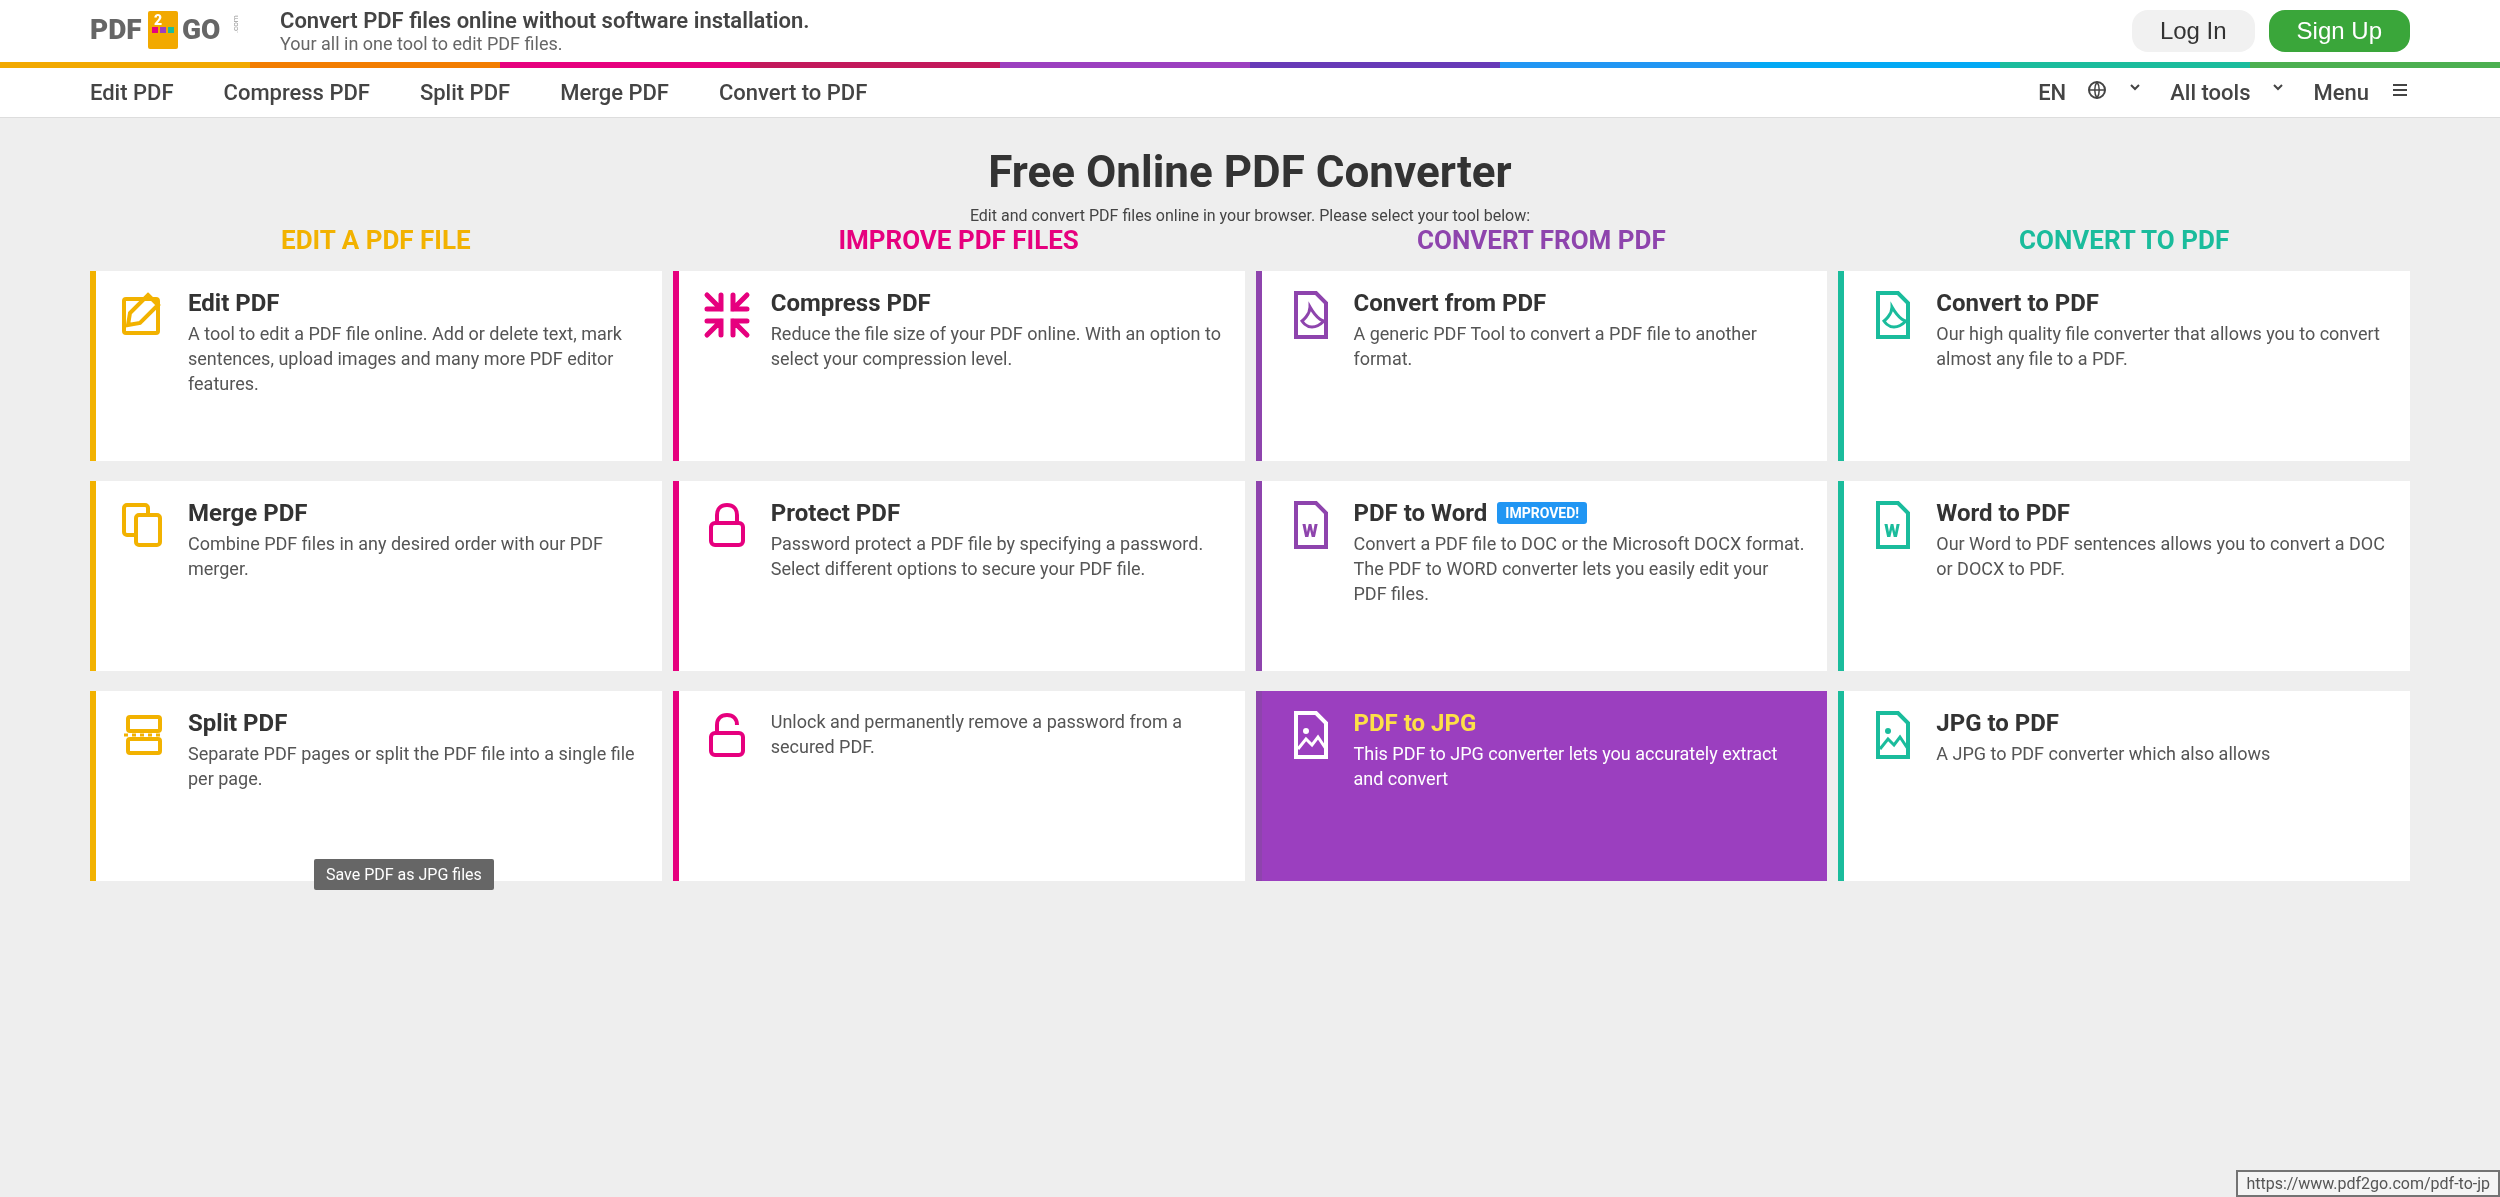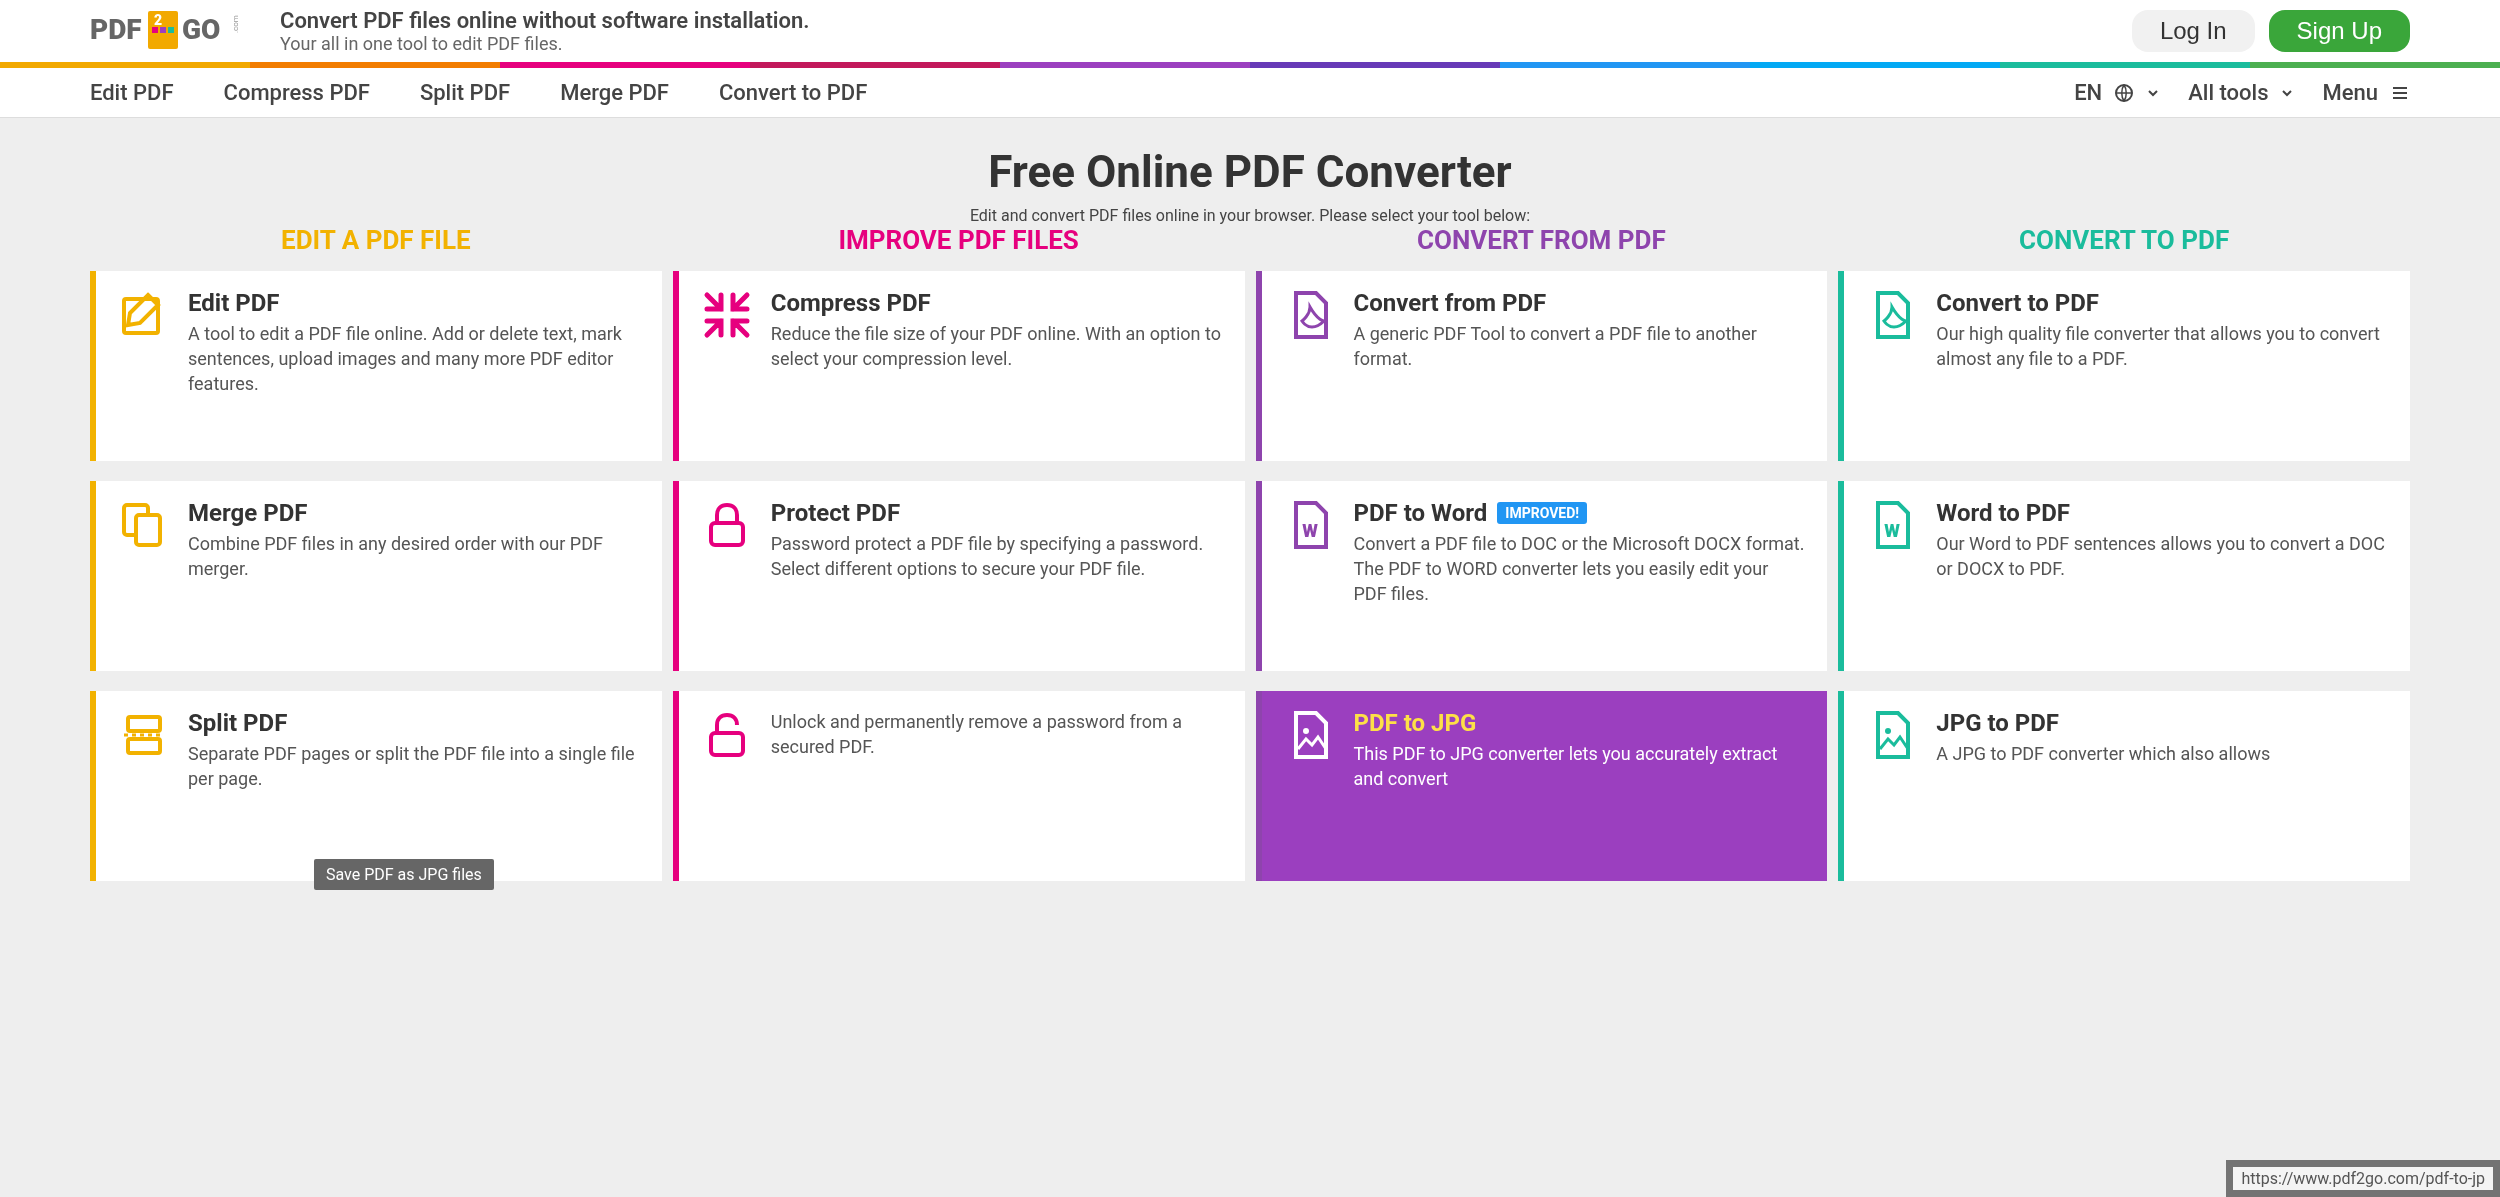--- a/index.html
+++ b/index.html
@@ -13,21 +13,21 @@
 .btn { font-size: 24px; padding: 7px 28px; border-radius: 16px; border: none; cursor: pointer; font-weight: 500; }
 .btn-login { background: #f1f1f1; color: #333; margin-right: 14px; }
 .btn-signup { background: #3aa63a; color: #fff; }
 
 .rainbow { height: 6px; display: flex; }
 .rainbow span { flex: 1; }
 
 .nav { background: #fff; display: flex; align-items: center; padding: 12px 90px; border-bottom: 1px solid #ddd; font-size: 22px; font-weight: 500; color: #444; }
 .nav-item { margin-right: 50px; cursor: pointer; }
 .nav-right { display: flex; align-items: center; gap: 28px; }
-.nav-right-item { display: flex; align-items: center; gap: 12px; cursor: pointer; }
+.nav-right-item { display: flex; gap: 21px; cursor: pointer; }
 
 .main { padding: 28px 90px; text-align: center; }
 h1 { font-size: 44px; font-weight: 700; color: #333; margin-bottom: 8px; }
 .subtitle { font-size: 16px; color: #444; }
 
 .cols { display: grid; grid-template-columns: repeat(4,1fr); gap: 11px; text-align: left; }
 .col-header { font-size: 26px; font-weight: 700; text-align: center; margin-bottom: 16px; }
 .c0 { color: #f2b200; }
 .c1 { color: #e6007e; }
 .c2 { color: #8e44ad; }
@@ -41,21 +41,21 @@
 .b2 { border-color: #8e44ad; }
 .b3 { border-color: #1abc9c; }
 
 .card-icon { width: 52px; flex-shrink: 0; }
 .card-title { font-size: 24px; font-weight: 700; color: #333; margin-bottom: 4px; display: flex; align-items: center; gap: 10px; }
 .card.active .card-title { color: #fde047; }
 .card-desc { font-size: 18px; color: #555; line-height: 1.4; }
 .badge { background: #2196f3; color: #fff; font-size: 14px; font-weight: 700; padding: 3px 8px; border-radius: 3px; }
 
 .tooltip { position: absolute; background: #666; color: #fff; font-size: 16px; padding: 6px 12px; border-radius: 2px; left: 314px; top: 859px; z-index: 10; }
-.status-url { position: fixed; bottom: 0; right: 0; background: #f4f4f4; border: 7px solid #737373; padding: 2px 8px; font-size: 16px; color: #555; white-space: nowrap; }
+.status-url { position: fixed; bottom: 0; right: 0; background: #f4f4f4; border: 2px solid #737373; padding: 2px 8px; font-size: 16px; color: #555; white-space: nowrap; }
 
 svg { display: block; }
 </style>
 </head>
 <body>
 
 <div class="header">
   <div class="logo">
     <svg width="170" height="44" viewBox="0 0 170 44">
       <text x="0" y="30" font-size="28" font-weight="900" fill="#666">PDF</text>

